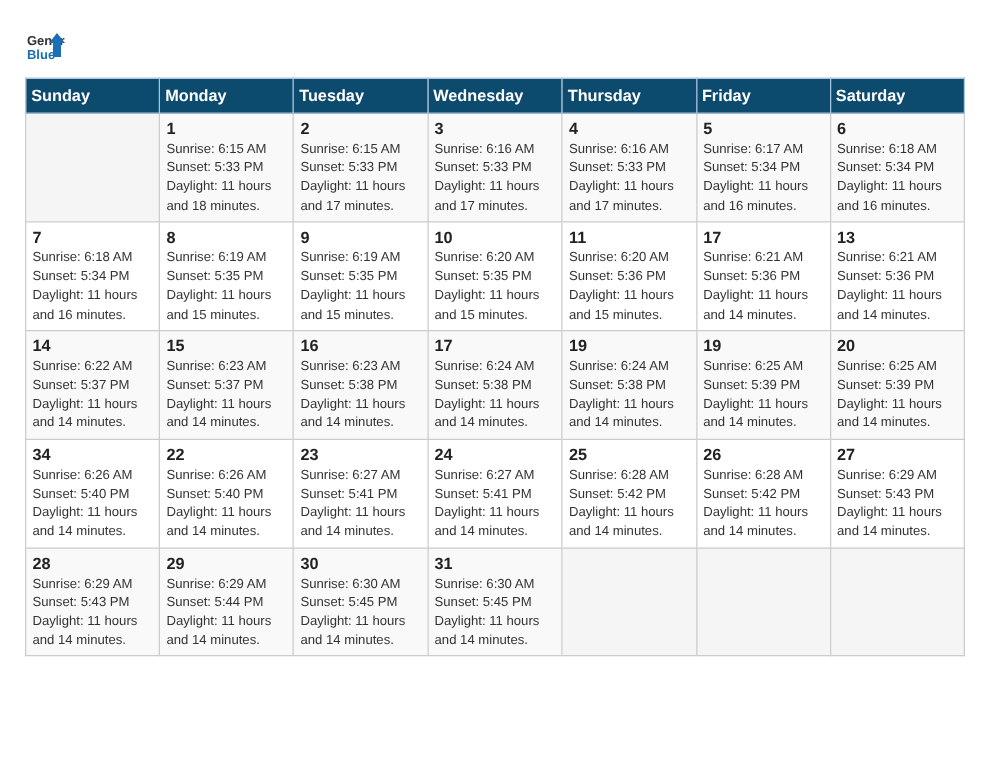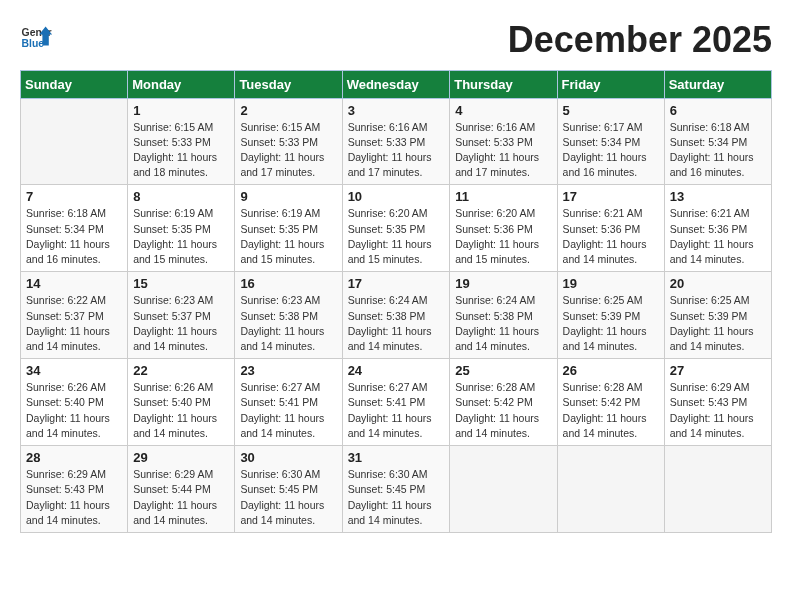--- a/index.html
+++ b/index.html
@@ -41,21 +41,21 @@
       color: #333;
       margin-top: 2px;
     }
     .calendar {
       width: 100%;
       border-collapse: collapse;
       margin-top: 10px;
       font-size: 11px;
     }
     .calendar thead tr th {
-      background-color: #15803d;
+      background-color: #0c4a6e;
       color: #fff;
       padding: 6px 4px;
       text-align: left;
       font-size: 13px;
       font-weight: bold;
       border: 1px solid #aac4e0;
     }
     .calendar tbody tr td {
       border: 1px solid #ccc;
       vertical-align: top;
@@ -91,21 +91,20 @@
 
 <div class="header-logo">
   <div class="logo">
     <svg class="logo-icon" viewBox="0 0 40 40">
       <text x="2" y="20" font-size="13" fill="#333" font-weight="bold">General</text>
       <text x="2" y="34" font-size="13" fill="#1a6fb5" font-weight="bold">Blue</text>
       <polygon points="32,8 40,18 36,18 36,32 28,32 28,18 24,18" fill="#1a6fb5"></polygon>
     </svg>
   </div>
   <div class="title-block">
-    <div class="month-title">December 2025</div>
   </div>
 </div>
 
 <table class="calendar">
   <thead>
     <tr>
       <th>Sunday</th>
       <th>Monday</th>
       <th>Tuesday</th>
       <th>Wednesday</th>

